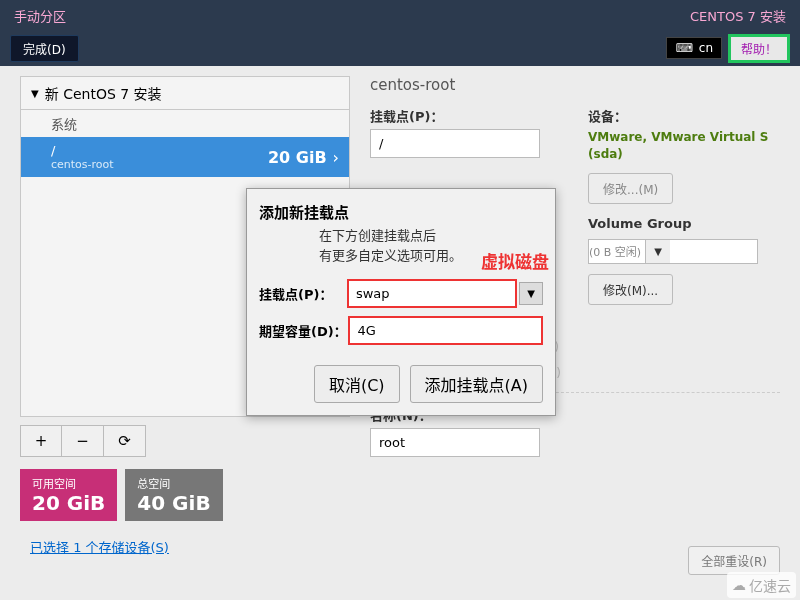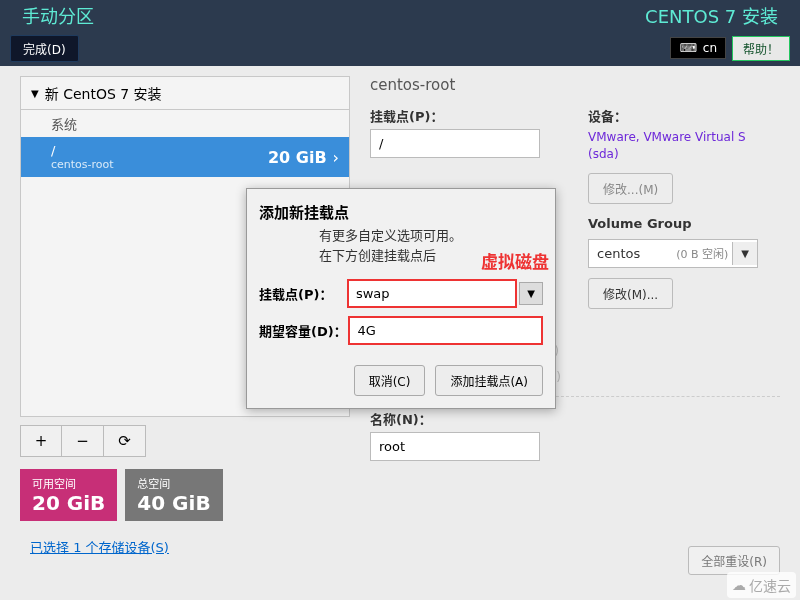--- a/index.html
+++ b/index.html
@@ -1,26 +1,26 @@
 <!DOCTYPE html>
 <html><head>
   <meta charset="utf-8">
   <style>
     * { box-sizing: border-box; margin: 0; padding: 0; font-family: "DejaVu Sans", "Noto Sans CJK SC", sans-serif; }
     body { width: 800px; height: 600px; background: #ececec; overflow: hidden; position: relative; }
     
     
     .top-header {
       background: #2c3a4e;
-      color: #5eead4;
+      color: #f9a8d4;
       height: 30px;
       display: flex;
       align-items: center;
-      padding: 0 22px;
-      font-size: 18px;
+      padding: 0 14px;
+      font-size: 13px;
     }
     .top-header .title-left { flex: 0 0 auto; }
     .top-header .title-right { margin-left: auto; text-align: center; }
     
     
     .sub-header {
       background: #2c3a4e;
       height: 36px;
       display: flex;
       align-items: center;
@@ -41,24 +41,24 @@
       border: 1px solid #444;
       color: #fff;
       padding: 3px 8px;
       font-size: 12px;
       display: flex;
       align-items: center;
       gap: 6px;
     }
     .help-btn {
       background: #e8e8e8;
-      border: 1px solid #22c55e;
+      border: 3px solid #22c55e;
       padding: 3px 10px;
       font-size: 12px;
-      color: #14532d;
+      color: #a21caf;
     }
     
     
     .main-content {
       display: flex;
       padding: 10px 20px 0 20px;
       gap: 20px;
       height: 490px;
     }
     
@@ -121,21 +121,21 @@
     .right-row { display: flex; gap: 26px; margin-bottom: 12px; }
     .right-col { display: flex; flex-direction: column; gap: 4px; flex: 1; }
     .right-col label { font-weight: bold; font-size: 13px; }
     .text-input {
       border: 1px solid #bbb;
       padding: 6px 8px;
       font-size: 13px;
       background: #fff;
       width: 170px;
     }
-    .device-text { font-size: 12px; color: #6d28d9; line-height: 1.4; }
+    .device-text { font-size: 12px; color: #4d7c0f; line-height: 1.4; font-weight: bold; }
     .grey-btn {
       background: #ededed;
       border: 1px solid #bbb;
       padding: 6px 14px;
       font-size: 12px;
       border-radius: 3px;
       cursor: pointer;
       margin-top: 6px;
       width: fit-content;
       color: #888;
@@ -196,21 +196,21 @@
       border: 1px solid #aaa;
       padding: 5px 7px;
       font-size: 10px;
       margin-left: 2px;
     }
     .modal-buttons { display: flex; gap: 10px; justify-content: flex-end; margin-top: 20px; }
     .modal-buttons button {
       background: #ededed;
       border: 1px solid #aaa;
       padding: 6px 14px;
-      font-size: 12px;
+      font-size: 16px;
       border-radius: 3px;
       cursor: pointer;
     }
     .annotation {
       position: absolute;
       color: #e33;
       font-size: 17px;
       font-weight: bold;
     }
     .watermark {
@@ -296,21 +296,20 @@
       </div>
     </div>
     <div class="right-row">
       <div class="right-col">
         <label>期望容量(D)：</label>
         <input class="text-input" style="opacity: 0;" value="20 GiB">
       </div>
       <div class="right-col">
         <label class="vg-label">Volume Group</label>
         <div class="vg-select">
-          <span class="vg-name">centos</span>
           <span class="vg-free">(0 B 空闲)</span>
           <span class="vg-arrow">▼</span>
         </div>
         <button class="grey-btn" style="color:#333">修改(M)...</button>
       </div>
     </div>
     <div class="right-row">
       <div class="right-col">
         <label style="opacity:0">设备类型(T)：</label>
         <span class="faded-text" style="margin-left:170px">(E)</span>
@@ -329,22 +328,22 @@
       </div>
     </div>
   </div>
 </div>
 
 <button class="bottom-right-btn">全部重设(R)</button>
 
 <div class="modal">
   <div class="modal-title">添加新挂载点</div>
   <div class="modal-info">
+    <div>在下方创建挂载点后</div>
     <div>有更多自定义选项可用。</div>
-    <div>在下方创建挂载点后</div>
   </div>
   <div class="modal-row">
     <label>挂载点(P)：</label>
     <div class="modal-input-wrap">
       <input class="modal-input" value="swap" style="">
     </div>
     <span class="modal-select-arrow">▼</span>
   </div>
   <div class="modal-row">
     <label>期望容量(D)：</label>

